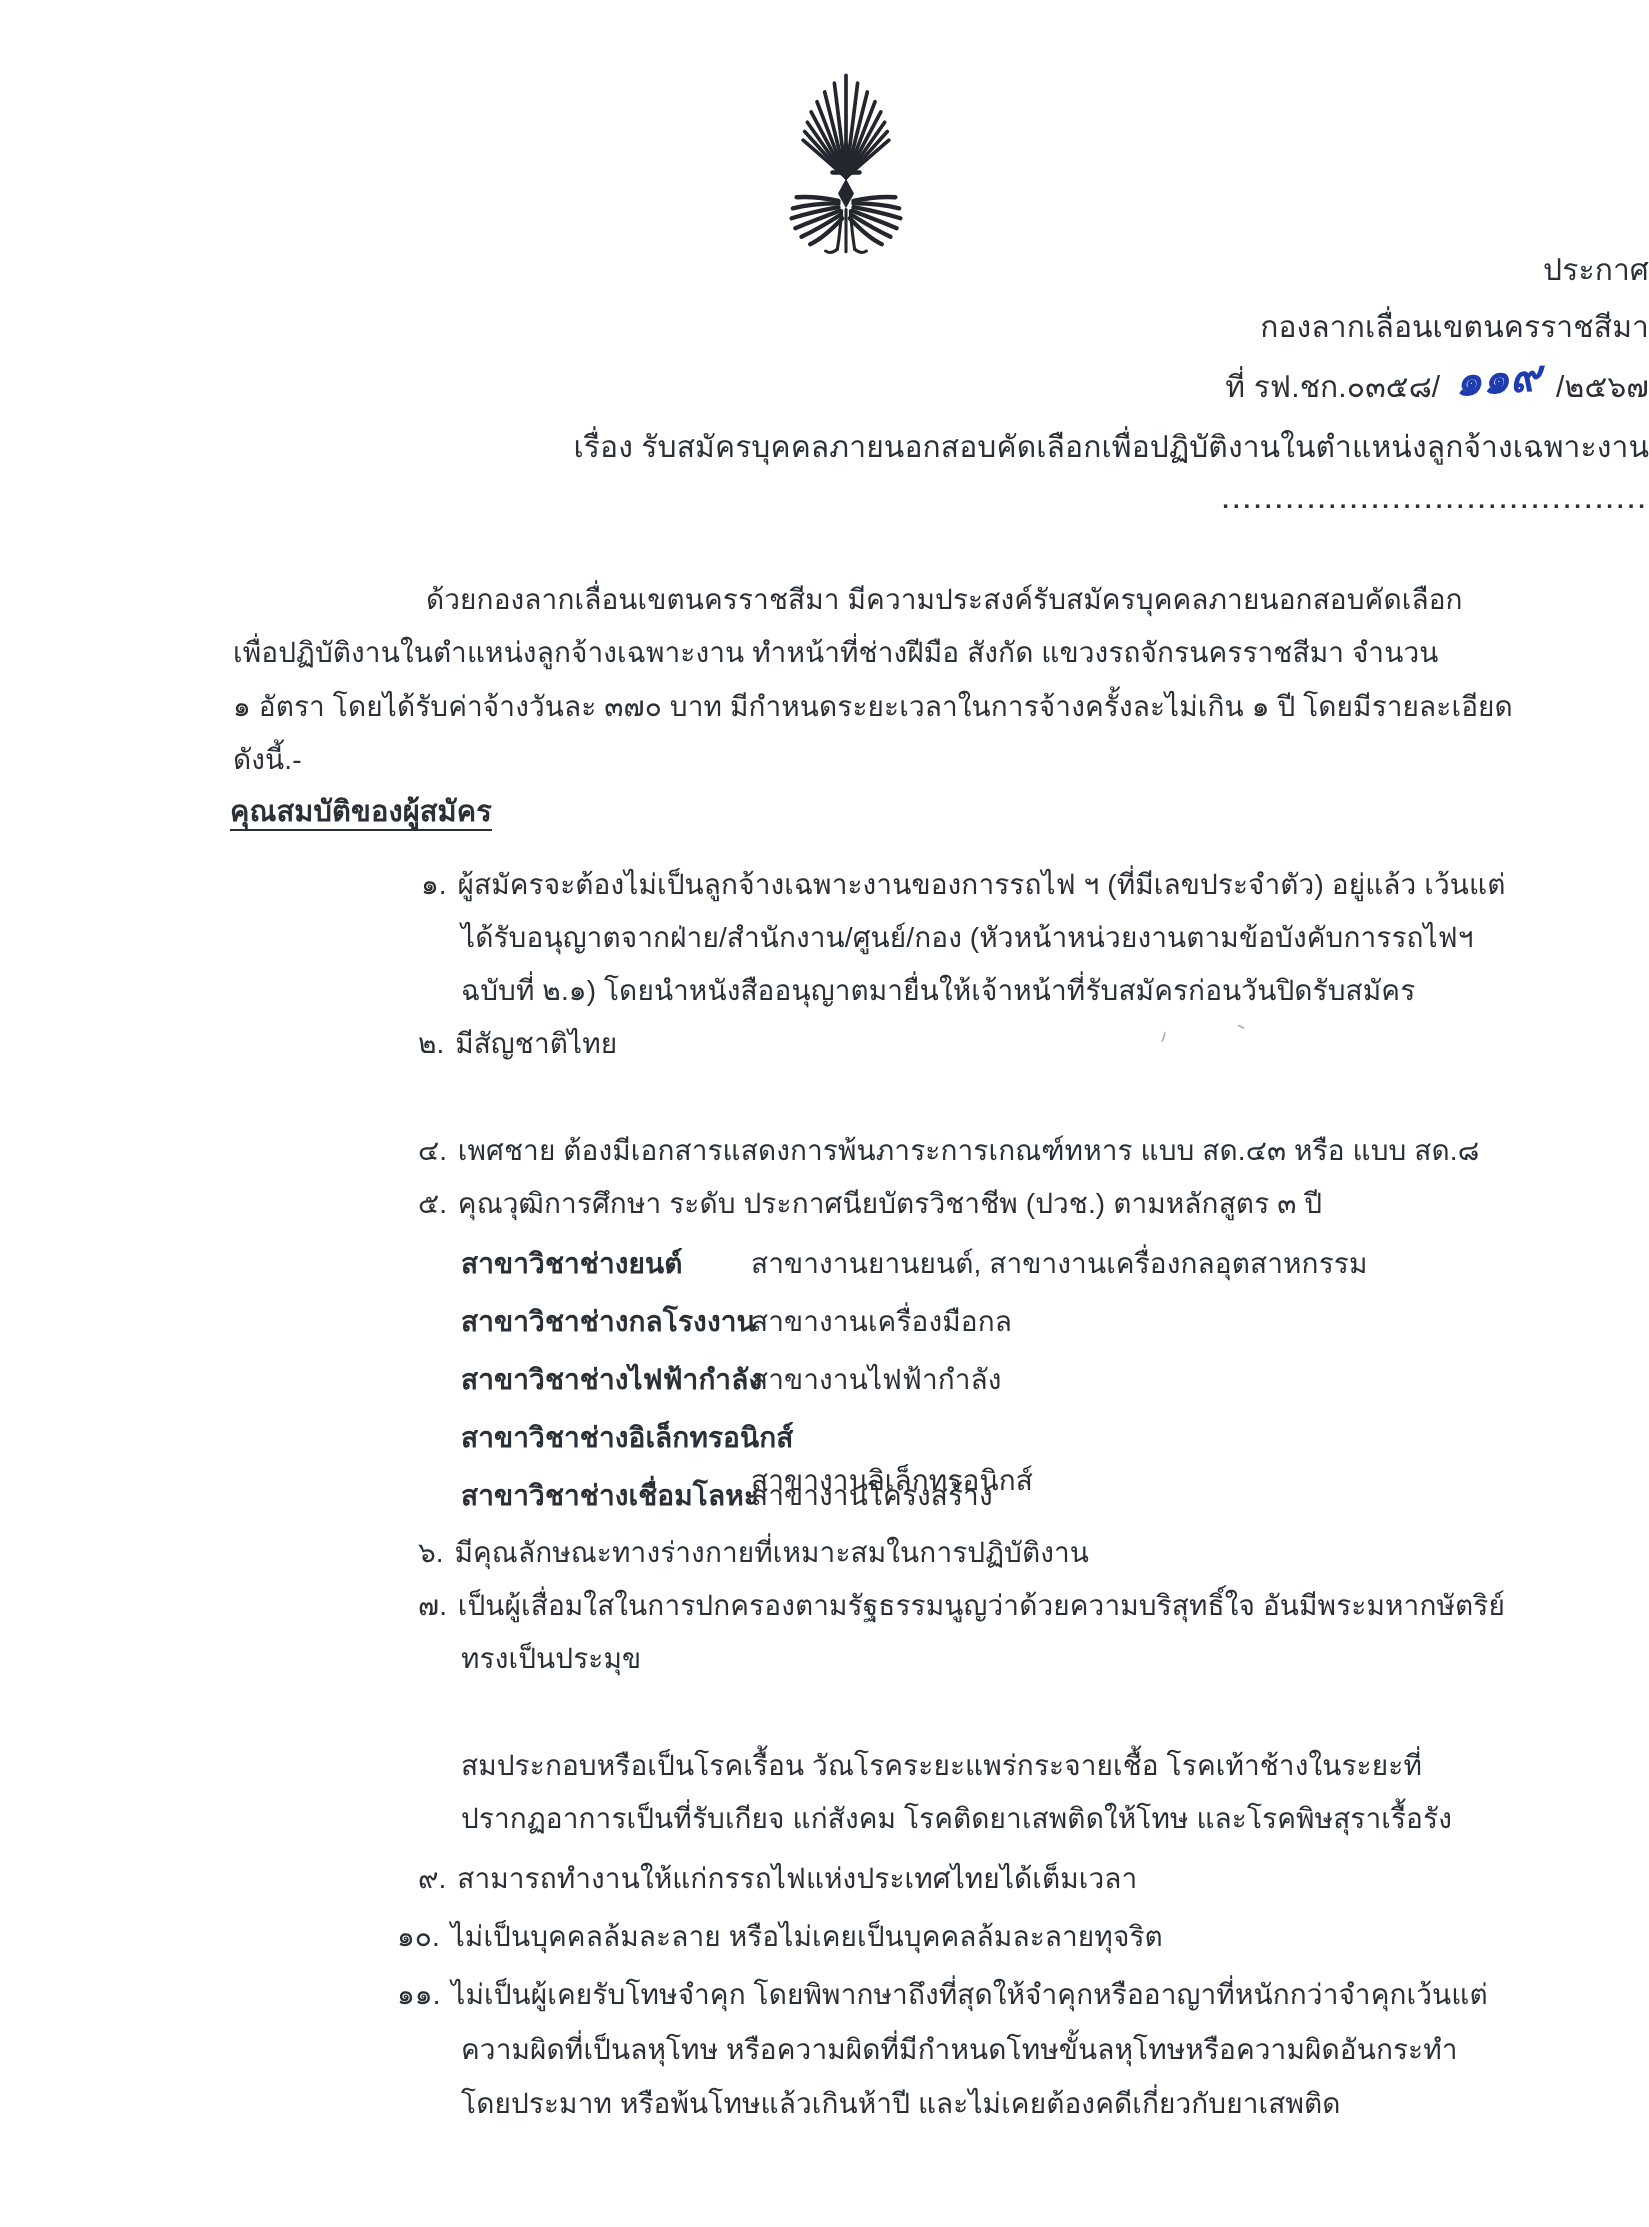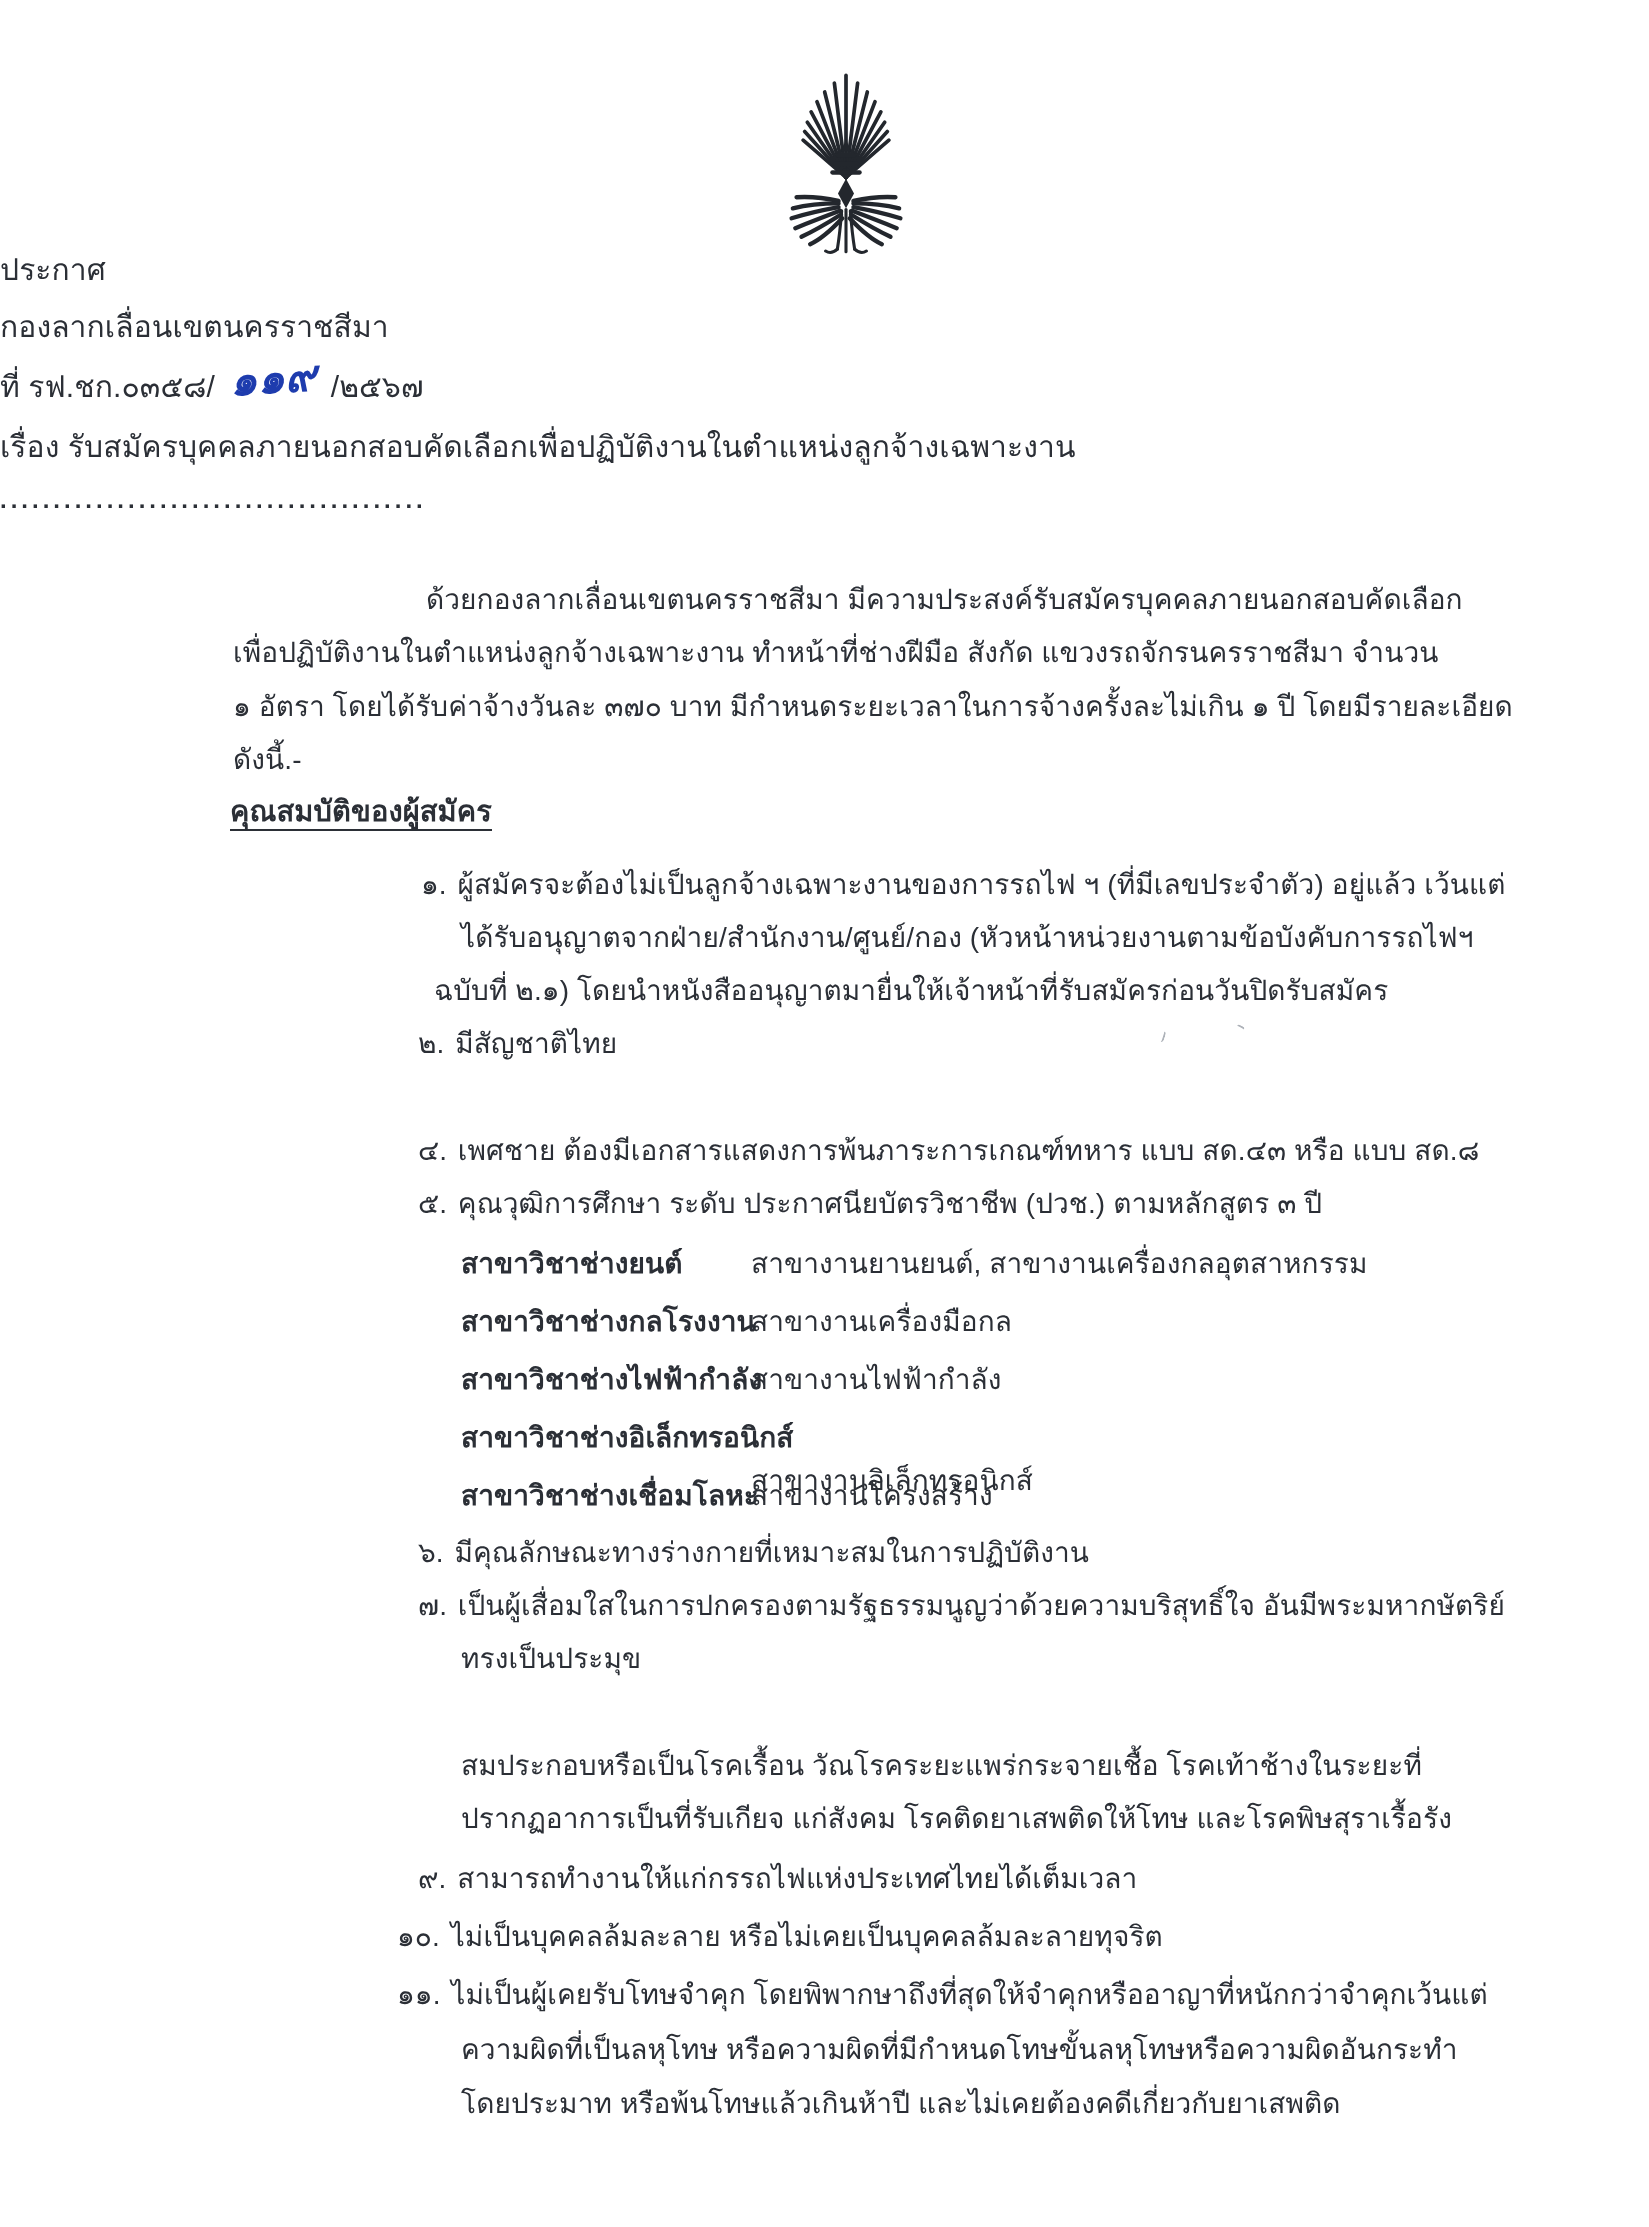--- a/index.html
+++ b/index.html
@@ -15,21 +15,21 @@
     width:1649px;height:2227px;position:relative;overflow:hidden;
     font-family:"Liberation Sans","DejaVu Sans",sans-serif;
     color:var(--ink);
   }
   .page{position:absolute;inset:0;background:var(--paper);}
   .line{
     position:absolute;white-space:nowrap;
     font-size:28px;line-height:43px;color:var(--ink);
     letter-spacing:0.1px;
   }
-  .center{left:0;width:100%;text-align:left;}
+  .center{left:0;width:100%;text-align:right;}
   .hdr{font-size:30px;}
   .subject{font-size:30px;}
   .docline{font-size:30px;}
   .hand{
     display:inline-block;
     color:var(--handwriting);
     font-size:43px;line-height:43px;
     transform:rotate(-4deg) translateY(-4px);
     margin:0 14.7px;
     font-weight:600;
@@ -132,21 +132,21 @@
   <div class="line" style="top:738px;left:233px">ดังนี้.-</div>
 
   <div class="line" style="top:790px;left:230px">
     <span class="section-heading">คุณสมบัติของผู้สมัคร</span>
   </div>
 
   <div class="line" style="top:863px;left:421px">
     <span class="num">๑.</span><span>ผู้สมัครจะต้องไม่เป็นลูกจ้างเฉพาะงานของการรถไฟ ฯ (ที่มีเลขประจำตัว) อยู่แล้ว เว้นแต่</span>
   </div>
   <div class="line" style="top:916px;left:461px">ได้รับอนุญาตจากฝ่าย/สำนักงาน/ศูนย์/กอง (หัวหน้าหน่วยงานตามข้อบังคับการรถไฟฯ</div>
-  <div class="line" style="top:969px;left:434px">ฉบับที่ ๒.๑) โดยนำหนังสืออนุญาตมายื่นให้เจ้าหน้าที่รับสมัครก่อนวันปิดรับสมัคร</div>
+  <div class="line" style="top:969px;left:461px">ฉบับที่ ๒.๑) โดยนำหนังสืออนุญาตมายื่นให้เจ้าหน้าที่รับสมัครก่อนวันปิดรับสมัคร</div>
 
   <div class="line" style="top:1022px;left:418px">
     <span class="num">๒.</span><span>มีสัญชาติไทย</span>
   </div>
   <div class="line" style="top:1129px;left:418px">
     <span class="num">๔.</span><span>เพศชาย ต้องมีเอกสารแสดงการพ้นภาระการเกณฑ์ทหาร แบบ สด.๔๓ หรือ แบบ สด.๘</span>
   </div>
   <div class="line" style="top:1182px;left:418px">
     <span class="num">๕.</span><span>คุณวุฒิการศึกษา ระดับ ประกาศนียบัตรวิชาชีพ (ปวช.) ตามหลักสูตร ๓ ปี</span>
   </div>

